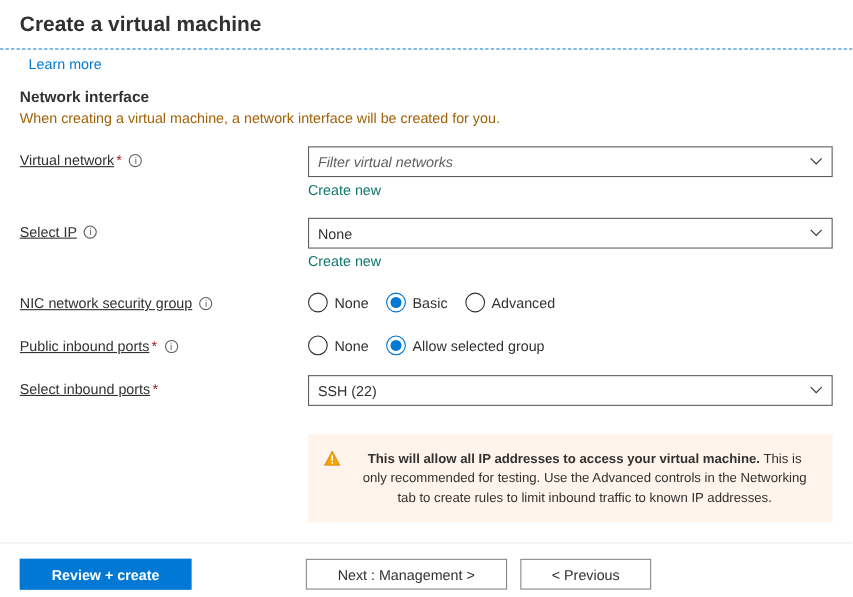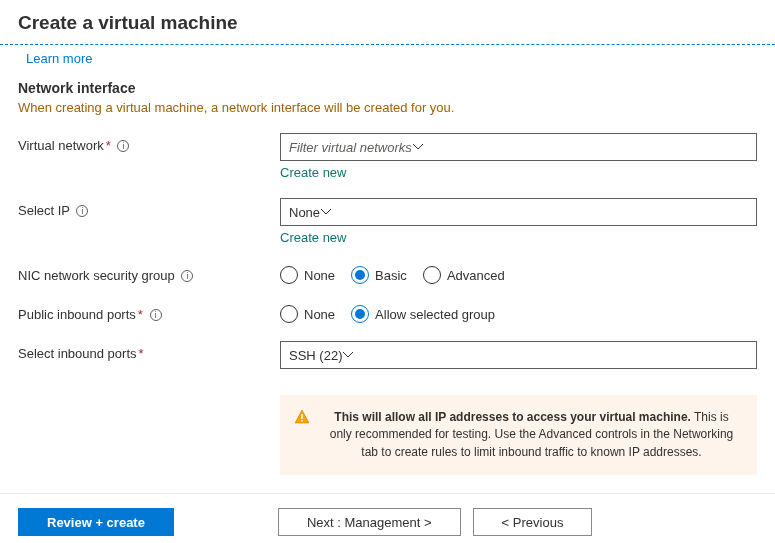--- a/index.html
+++ b/index.html
@@ -51,20 +51,21 @@
   margin-bottom: 18px;
 }
 .form-label-col {
   width: 262px;
   padding-top: 5px;
   flex-shrink: 0;
 }
 .form-label {
   font-size: 13px;
   color: #323130;
+  text-decoration: underline;
 }
 .req { color: #a4262c; margin-left: 2px; }
 .info-icon {
   display: inline-block;
   width: 12px;
   height: 12px;
   border: 1px solid #605e5c;
   border-radius: 50%;
   font-size: 9px;
   line-height: 11px;
@@ -77,20 +78,21 @@
 }
 .form-control-col {
   flex: 1;
   max-width: 480px;
 }
 .dropdown {
   border: 1px solid #605e5c;
   height: 28px;
   display: flex;
   align-items: center;
+  justify-content: space-between;
   padding: 0 8px;
   background: #fff;
   cursor: pointer;
   font-size: 13px;
 }
 .dropdown .placeholder { color: #605e5c; font-style: italic; }
 .chevron {
   display: inline-block;
 }
 .chevron svg { display: block; }

